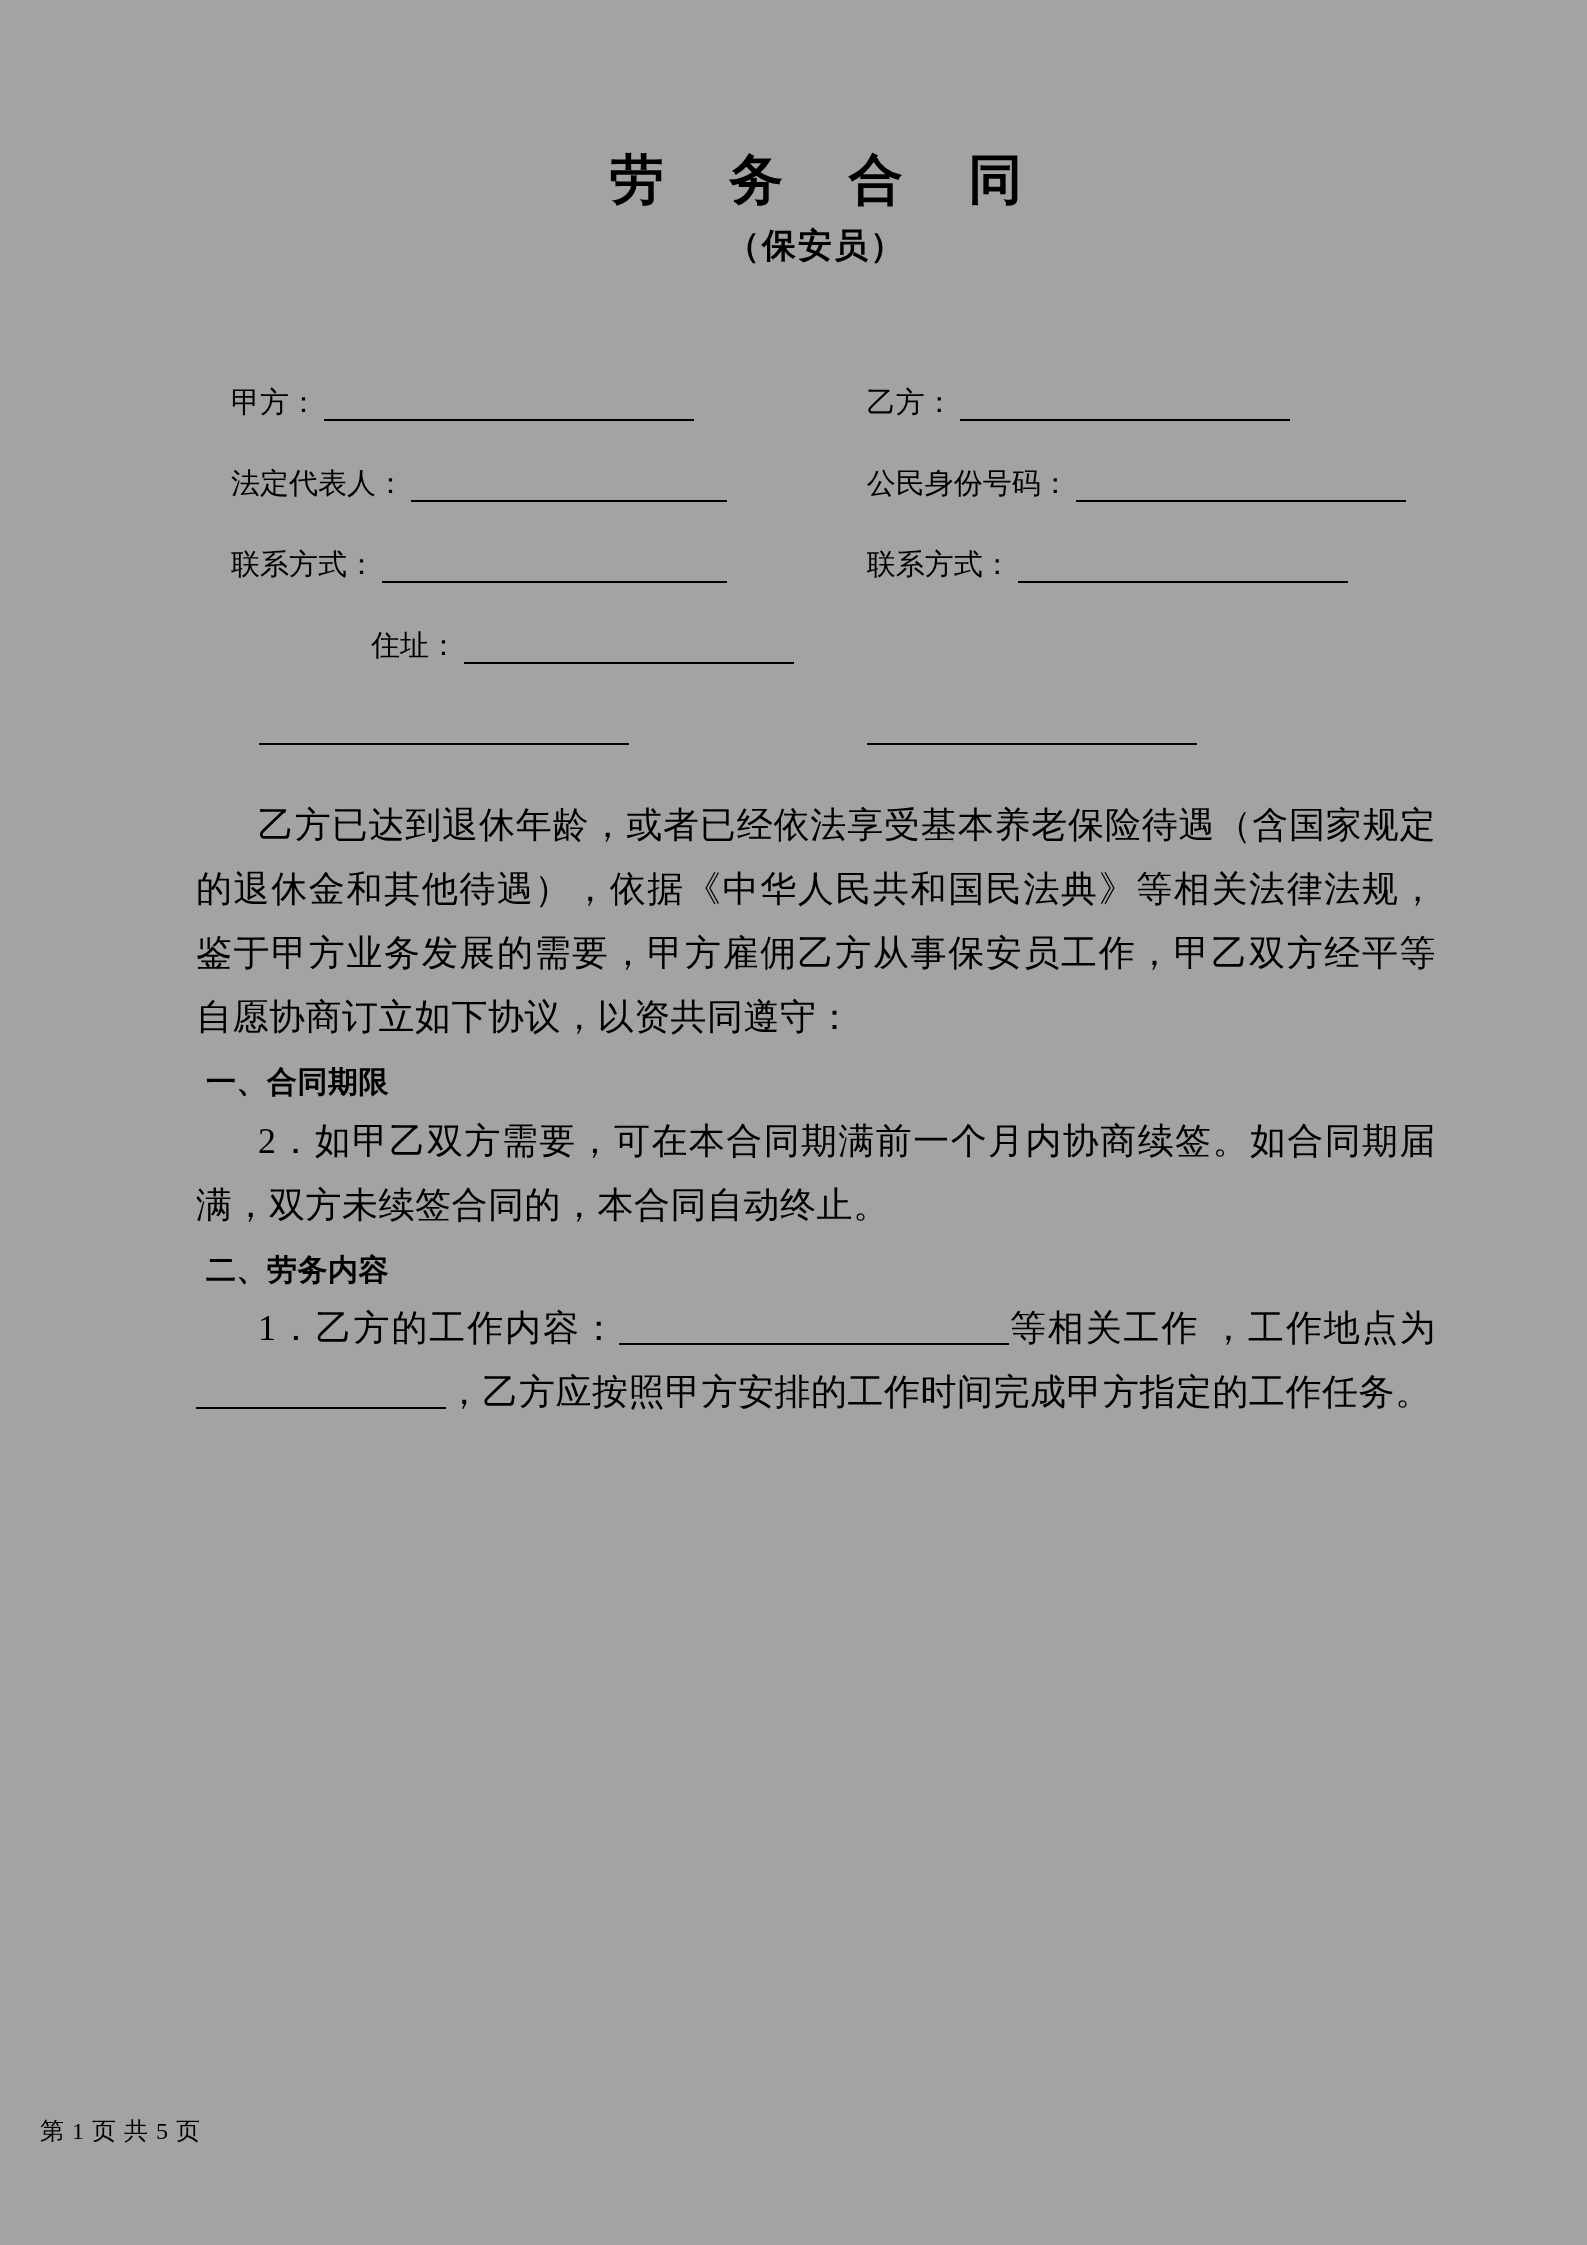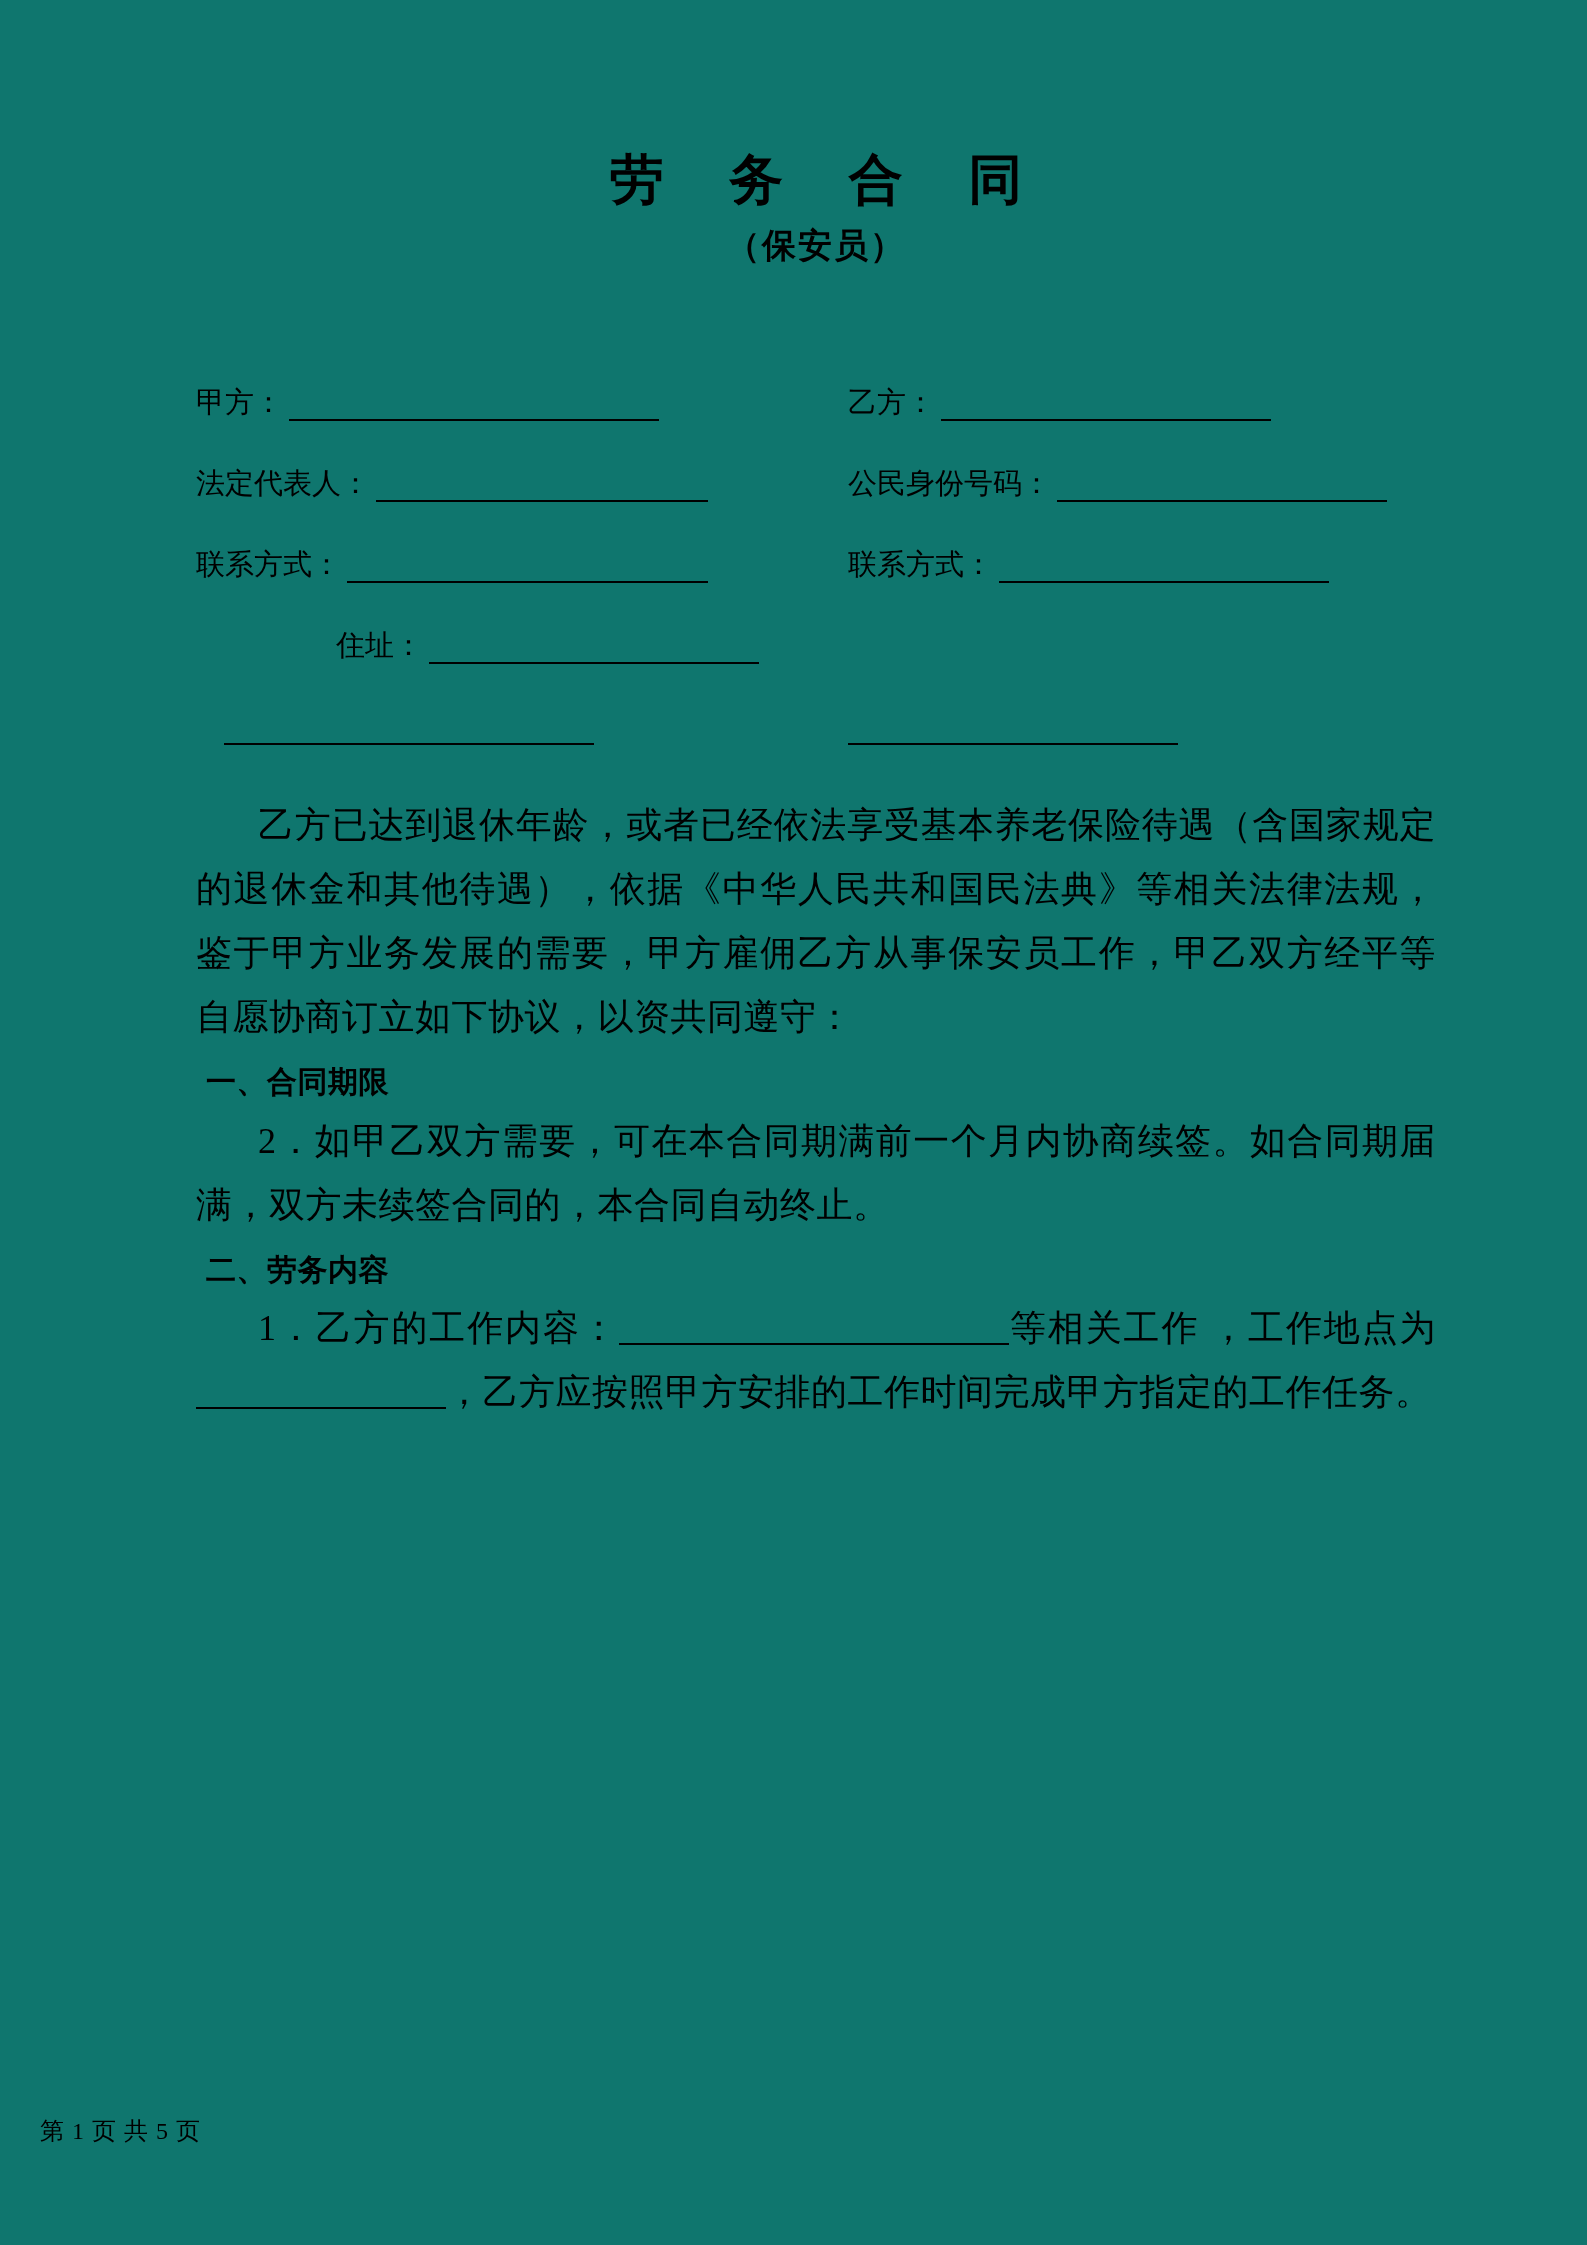--- a/index.html
+++ b/index.html
@@ -8,21 +8,21 @@
     background: #ffffff;
   }
   body {
     font-family: "Liberation Serif", "DejaVu Serif", serif;
     color: #000000;
   }
   .page {
     position: relative;
     width: 1587px;
     height: 2245px;
-    background: #0f766e;
+    background: #a3a3a3;
     box-sizing: border-box;
     padding: 0;
     overflow: hidden;
   }
   .content {
     position: absolute;
     left: 196px;
     top: 0;
     width: 1240px;
   }
@@ -49,20 +49,21 @@
   }
 
   
   .parties {
     margin-top: 72px;
   }
   .party-row {
     display: flex;
     align-items: flex-end;
     height: 81px;
+    margin-left: 35px;
   }
   .party-col {
     display: flex;
     align-items: flex-end;
     box-sizing: border-box;
   }
   .party-col.left  { width: 512px; padding-left: 0px; }
   .party-col.right { width: 728px; padding-left: 140px; }
   .field-label {
     font-size: 29px;

